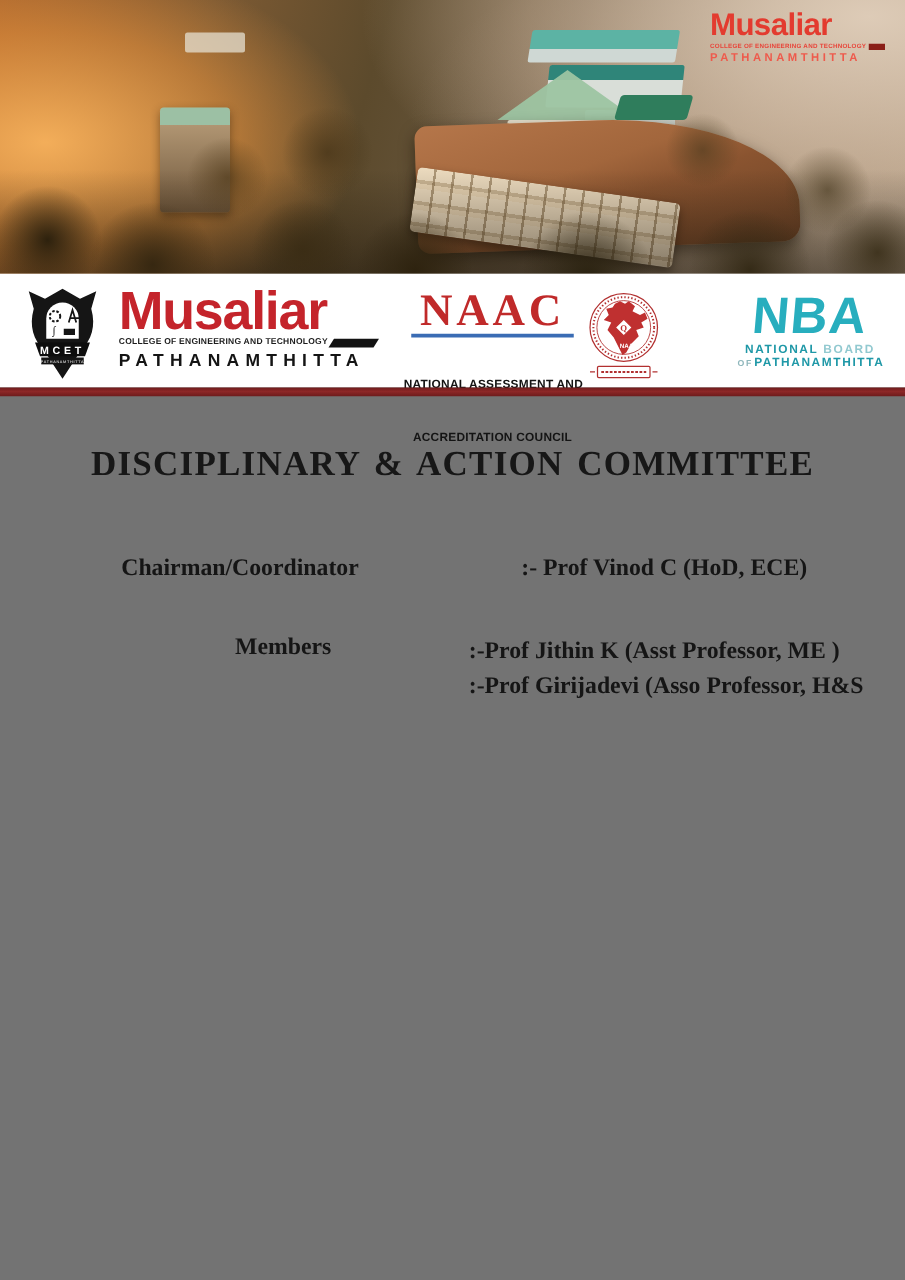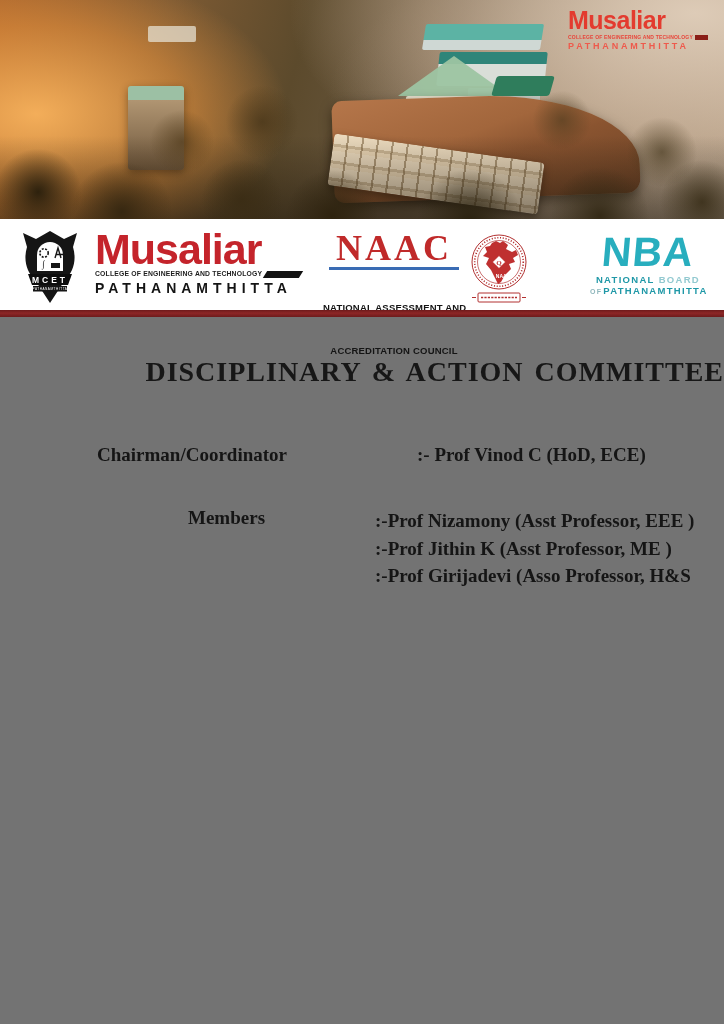--- a/index.html
+++ b/index.html
@@ -76,21 +76,21 @@
   .nba-line{font-size:9.5px;line-height:11px;letter-spacing:1.3px;white-space:nowrap;}
   .nba-strong{font-weight:700;color:#1f98a7;}
   .nba-light{font-weight:700;color:#92c9d0;text-align:center;}
   .nba-of{font-size:7px;font-weight:700;color:#8fb7bc;margin-right:1px;}
 
   
   .divider{position:absolute;left:0;top:310px;width:724px;height:7px;
     background:linear-gradient(180deg,#6e1b1c 0%,#8d2727 45%,#6e1b1c 100%);}
 
   
-  .doc-title{position:absolute;left:0;top:356px;width:724px;margin:0;text-align:right;
+  .doc-title{position:absolute;left:0;top:356px;width:724px;margin:0;text-align:center;
     font-family:"Liberation Serif",serif;font-weight:700;font-size:28px;letter-spacing:1px;
     word-spacing:3px;color:#171717;}
   .committee{position:absolute;left:0;top:0;width:724px;height:1024px;
     font-family:"Liberation Serif",serif;font-weight:700;font-size:19px;color:#151515;}
   .committee .lbl,.committee .val{position:absolute;white-space:nowrap;}
   .chairman-label{left:97px;top:444px;}
   .chairman-value{left:377px;top:444px;margin-left:40px;}
   .members-label{left:188px;top:507px;}
   .members-values{position:absolute;left:375px;top:507px;line-height:27.5px;white-space:nowrap;}
 </style>
@@ -180,19 +180,18 @@
 
   <div class="divider"></div>
 
   <h1 class="doc-title">DISCIPLINARY &amp; ACTION COMMITTEE</h1>
 
   <div class="committee">
     <div class="lbl chairman-label">Chairman/Coordinator</div>
     <div class="val chairman-value">:- Prof Vinod C (HoD, ECE)</div>
     <div class="lbl members-label">Members</div>
     <div class="members-values">
-      <div>:-Prof Nizamony (Asst Professor, EEE )</div>
       <div>:-Prof Jithin K (Asst Professor, ME )</div>
       <div>:-Prof Girijadevi (Asso Professor, H&amp;S</div>
     </div>
   </div>
 
 </div>
 
 </body></html>

